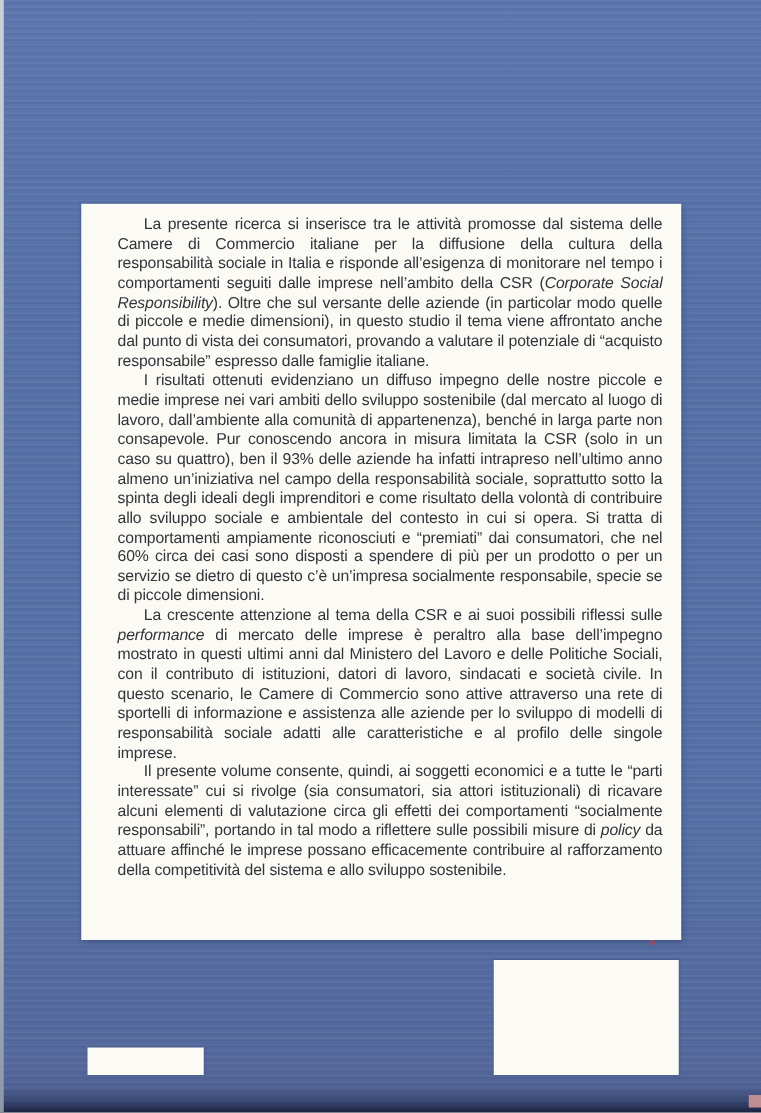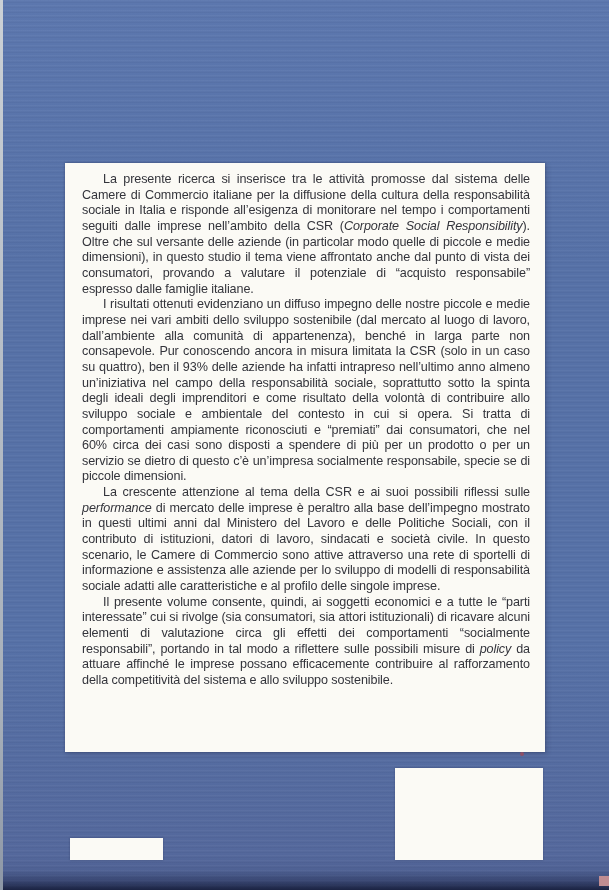--- a/index.html
+++ b/index.html
@@ -48,21 +48,21 @@
       rgba(14,20,46,0.78) 100%);
     z-index: 2;
   }
   .text-panel {
     position: absolute;
     left: 65px; top: 163px;
     width: 480px; height: 589px;
     box-sizing: border-box;
     background: var(--color-panel-white, #fbfaf5);
     box-shadow: 0 0 2px rgba(35,45,80,0.45), 2px 2px 5px rgba(30,40,70,0.22);
-    padding: 9px 15px 0 17px;
+    padding: 9px 15px 0 29px;
     z-index: 1;
   }
   .text-panel p {
     margin: 0;
     text-indent: 21px;
     text-align: justify;
     font-size: 12.6px;
     line-height: 15.65px;
     letter-spacing: -0.1px;
     color: var(--color-text, #33343b);

